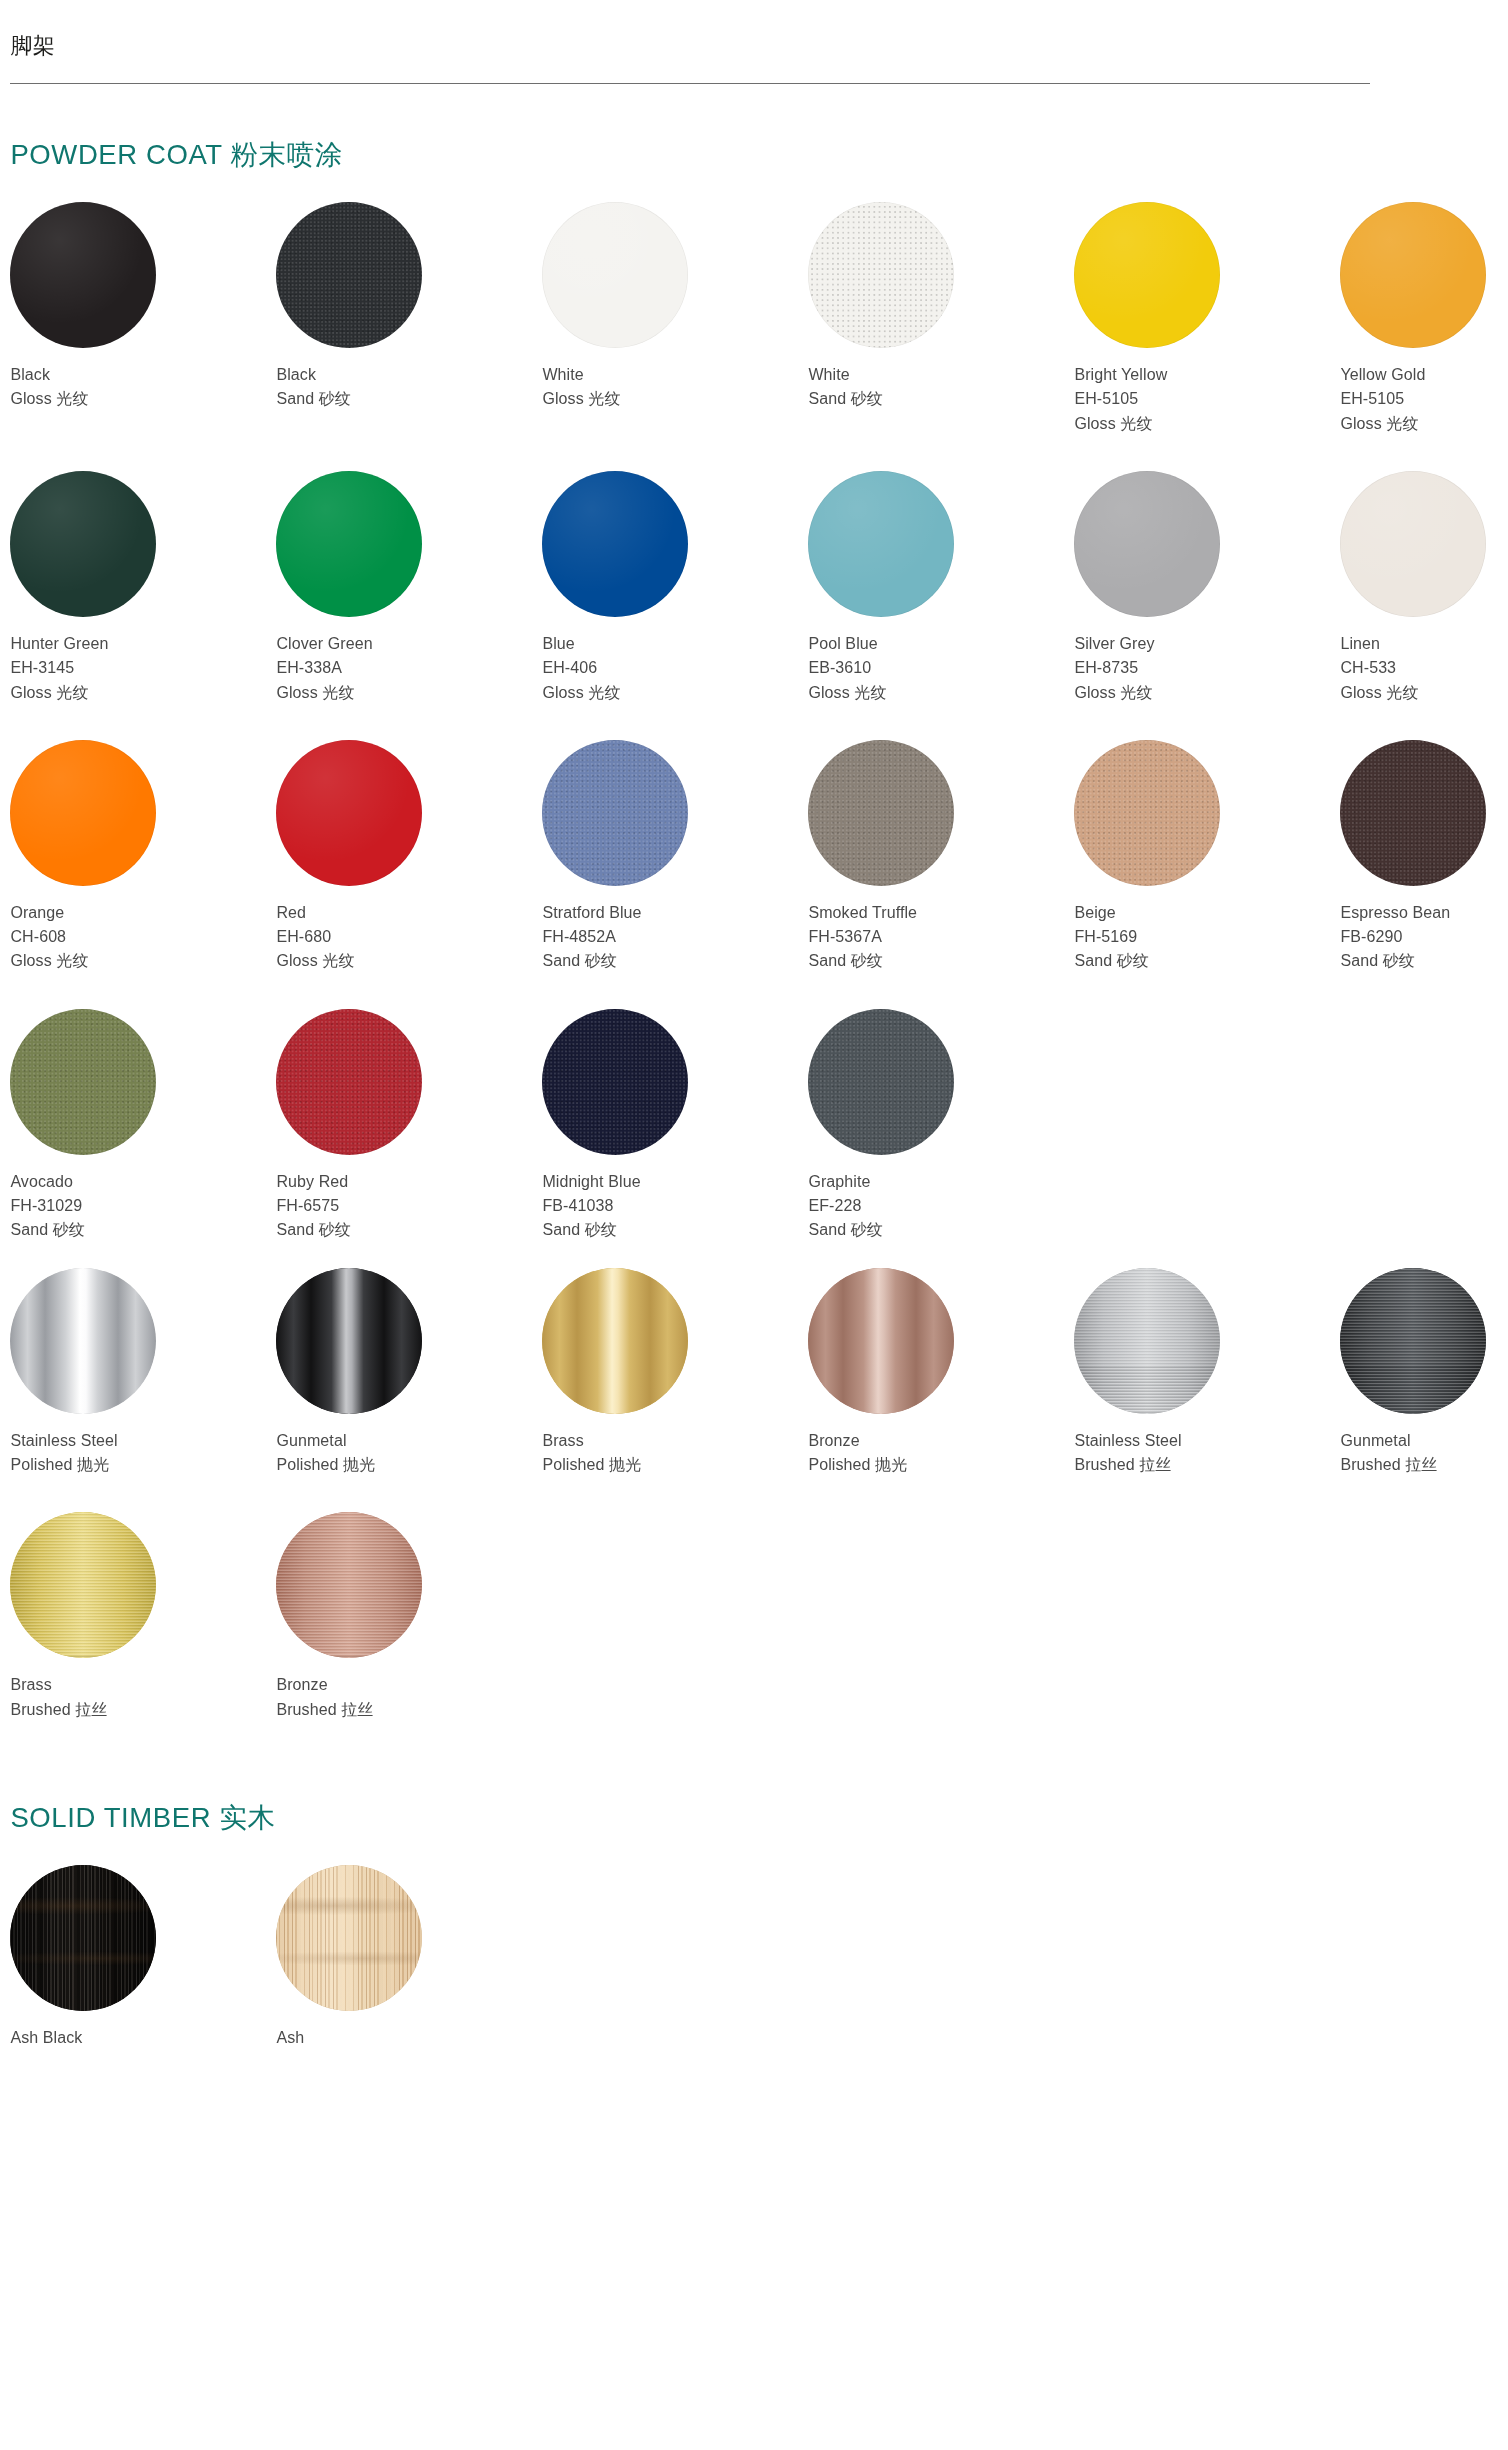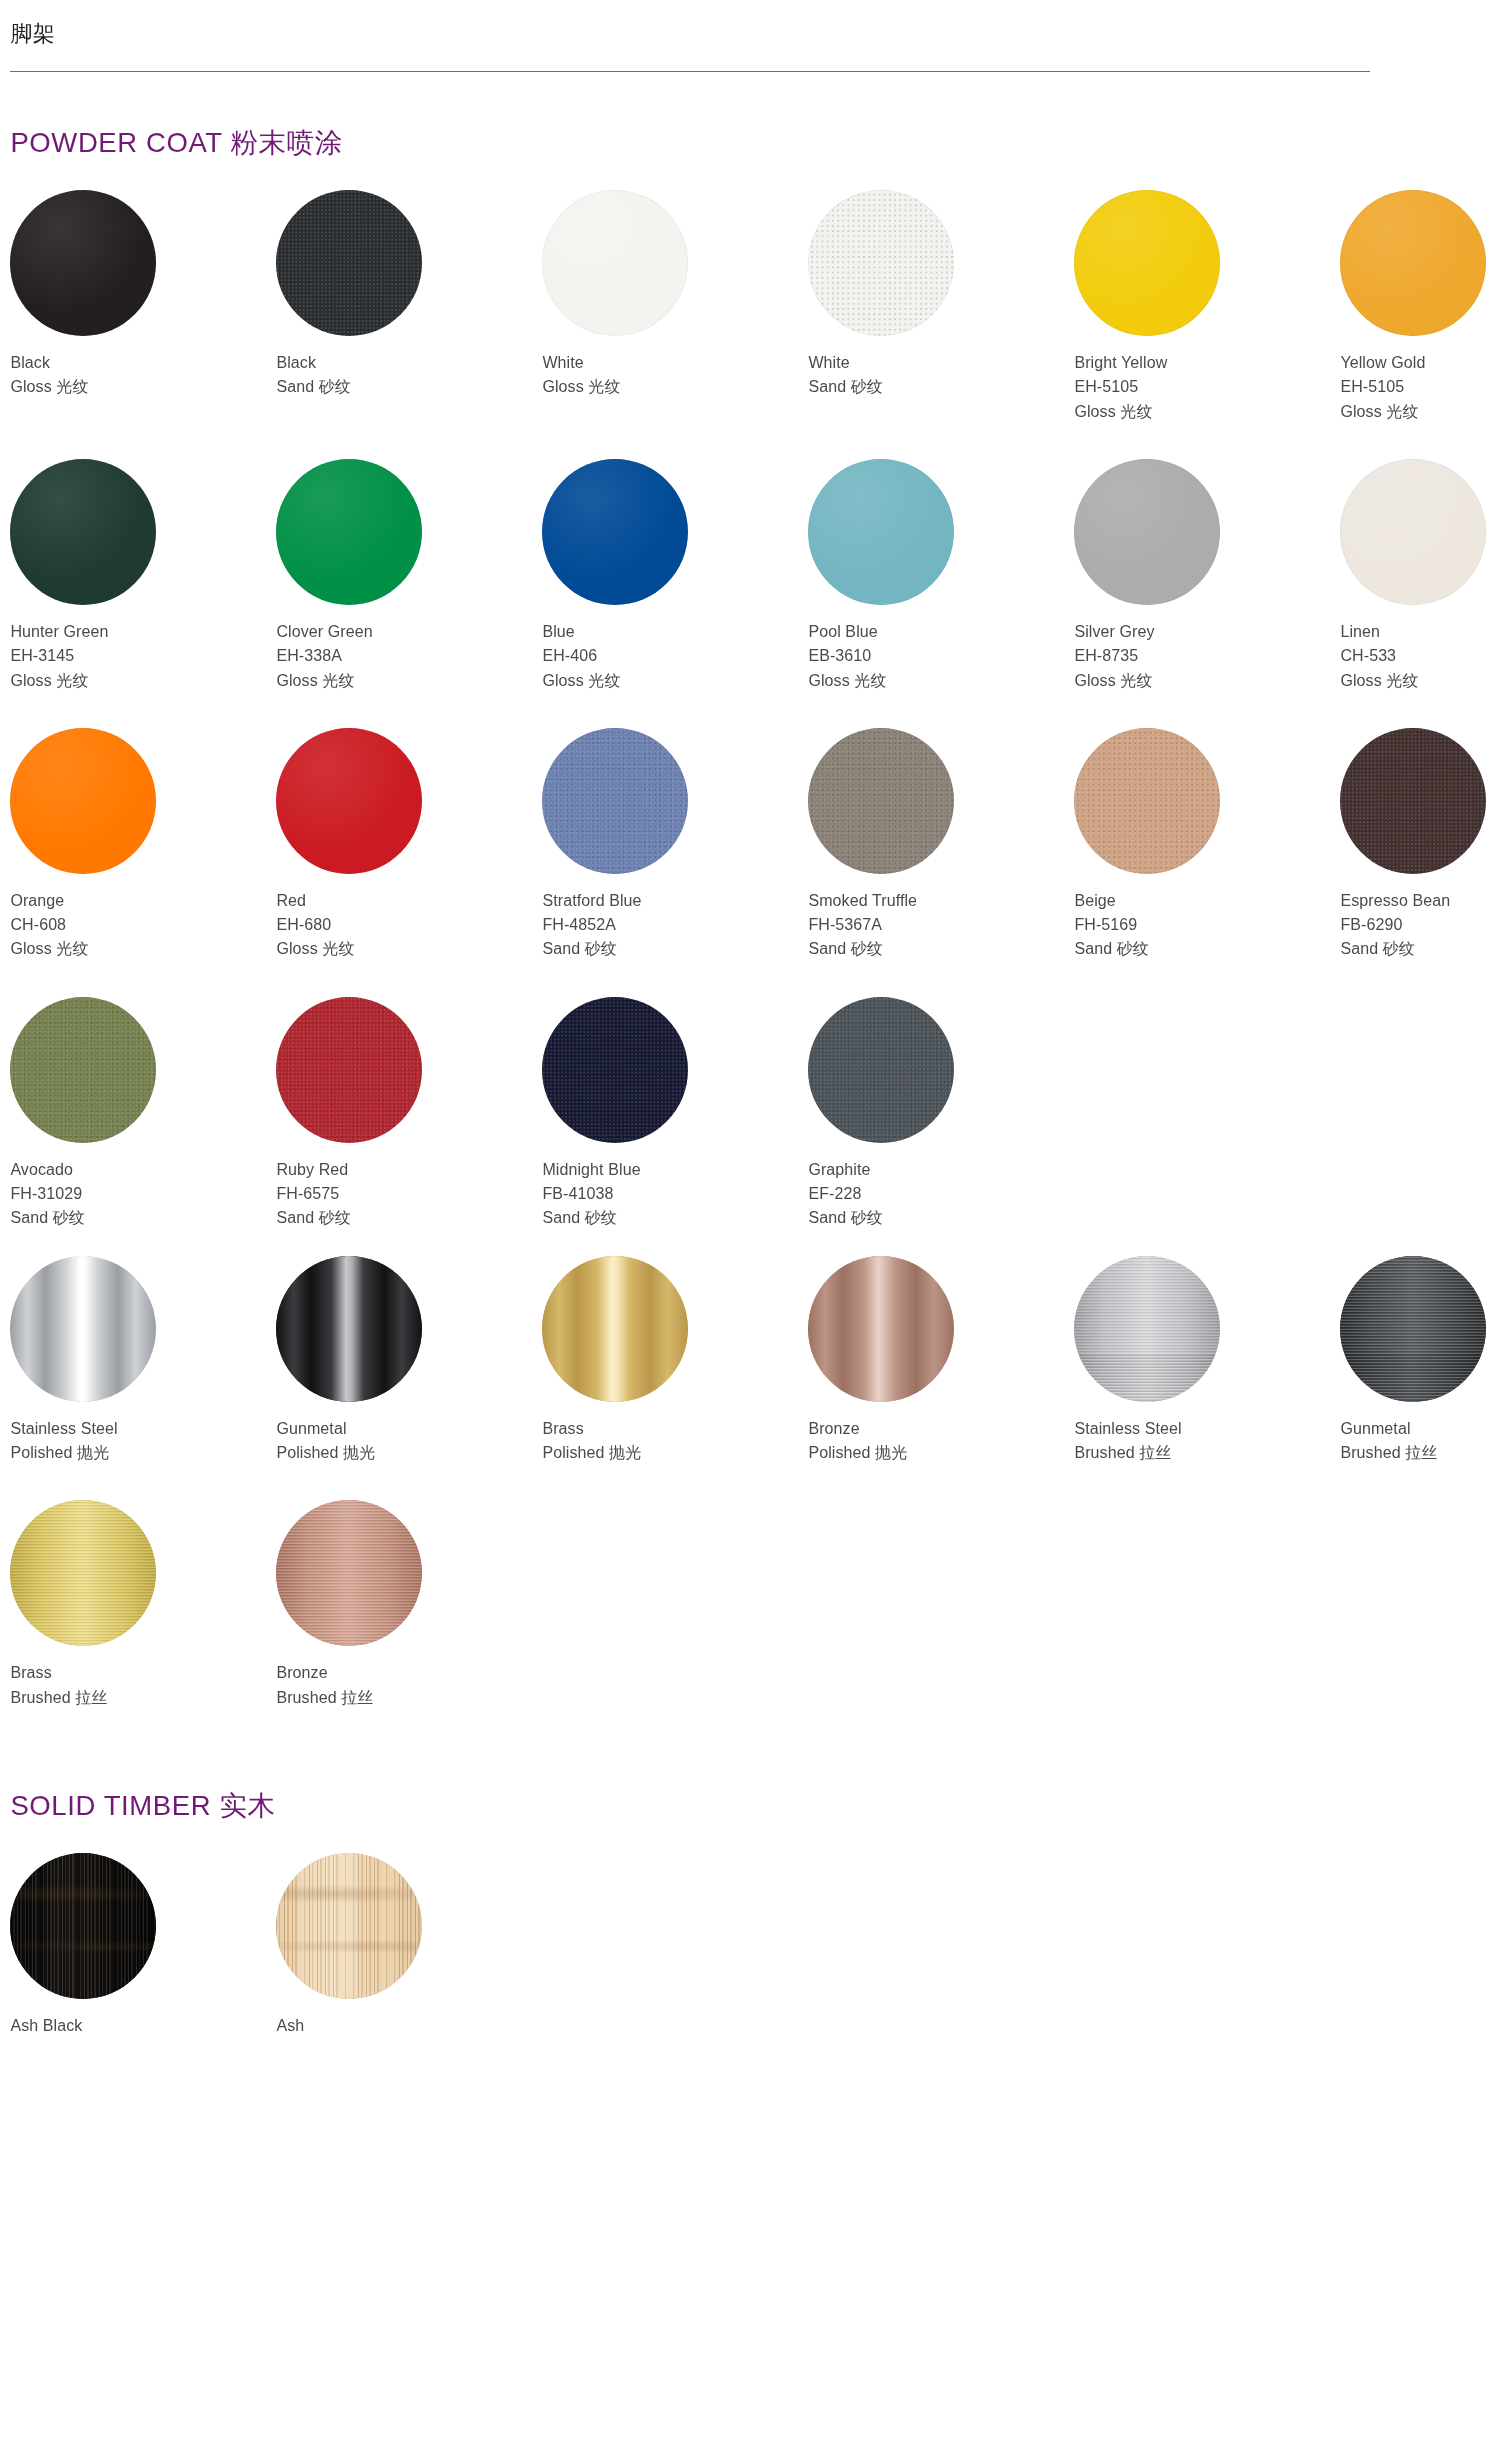--- a/index.html
+++ b/index.html
@@ -5,21 +5,21 @@
   * { box-sizing: border-box; }
   html, body { margin: 0; padding: 0; }
   body {
     width: 1509px;
     background: #ffffff;
     font-family: "Liberation Sans", "DejaVu Sans", sans-serif;
     color: #3a3a3a;
     -webkit-font-smoothing: antialiased;
   }
 
-  .page { width: 1380px; padding: 4px 0 67px 0; }
+  .page { width: 1380px; padding: 16px 0 67px 0; }
 
   
   .page-header {
     padding: 16.4px 10.4px 0 10.4px;
   }
   .page-title {
     font-size: 22px;
     font-weight: 400;
     color: #1d1d1b;
     letter-spacing: 0.4px;
@@ -29,21 +29,21 @@
   .header-rule {
     margin: 22px 10.4px 0 10.4px;
     border-top: 1.2px solid #6e6e6e;
   }
 
   
   .section { padding: 0 10.4px; }
   .section-title {
     font-size: 27.5px;
     font-weight: 300;
-    color: #701a75;
+    color: #0f766e;
     letter-spacing: 0.6px;
     line-height: 1.2;
     margin: 0;
     padding: 54px 0 31px 0;
   }
 
   
   .swatch-grid {
     display: grid;
     grid-template-columns: repeat(6, 256px);

